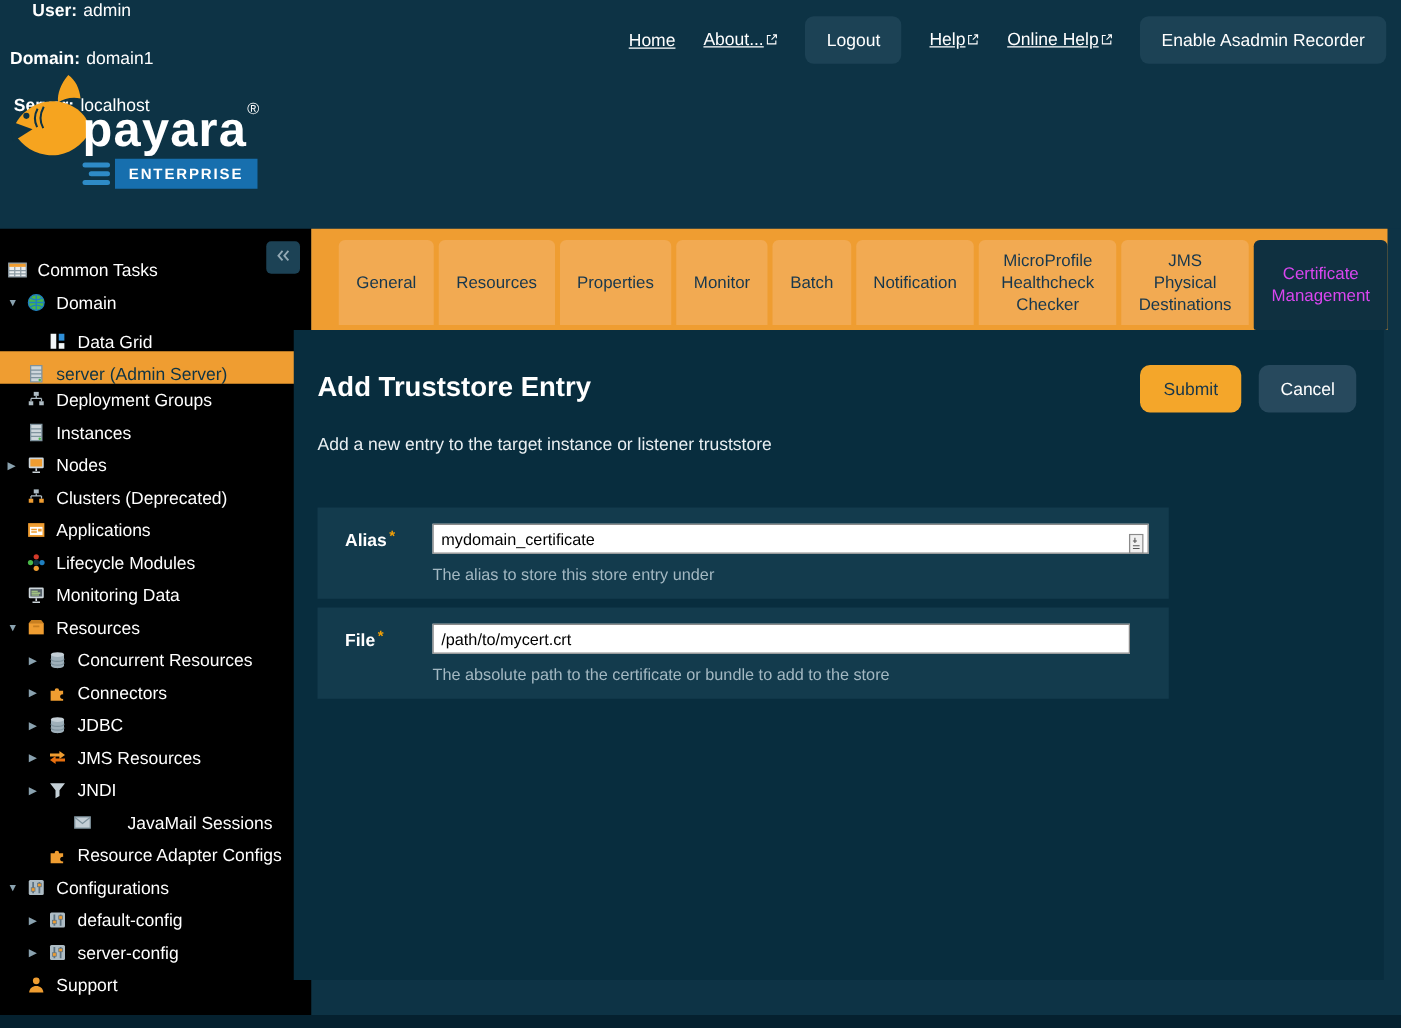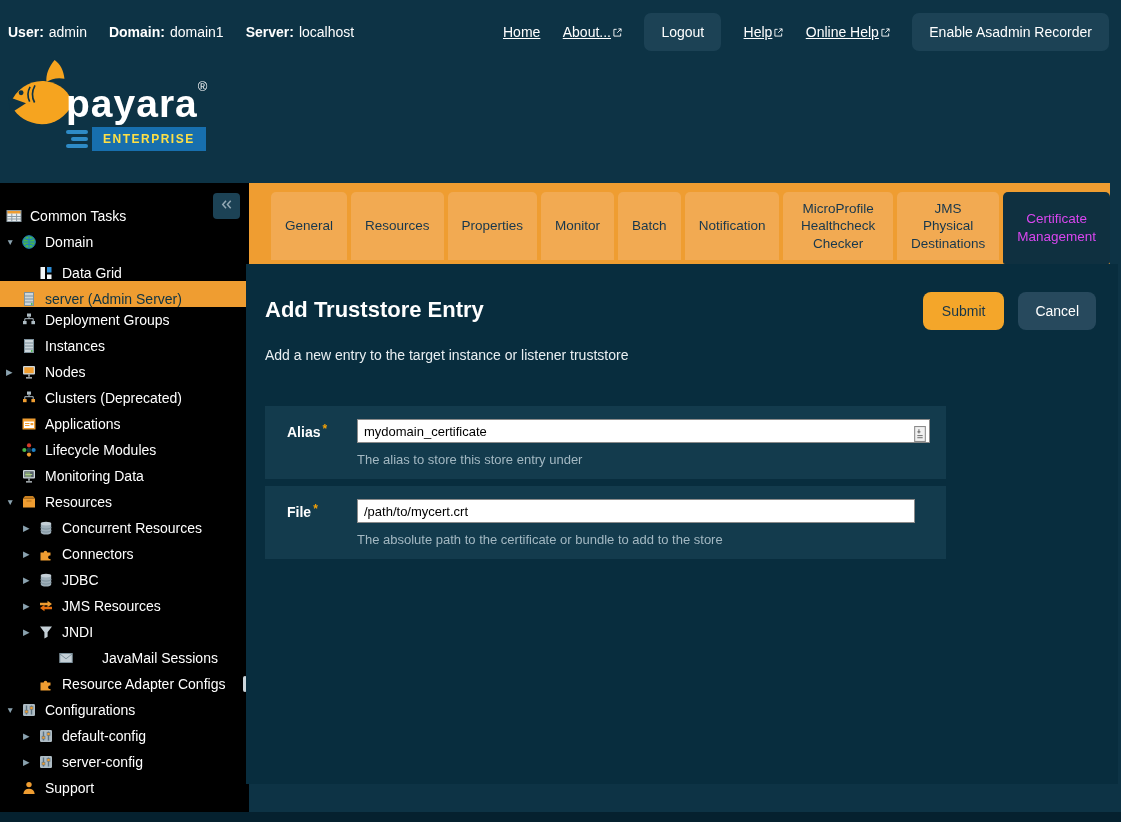--- a/index.html
+++ b/index.html
@@ -2,56 +2,56 @@
 <html><head>
 <meta charset="utf-8">
 <style>
   * { margin:0; padding:0; box-sizing:border-box; }
   html,body { background:#021824; }
   body { font-family:"Liberation Sans", sans-serif; }
   .app { position:relative; width:1121px; height:822px; overflow:hidden; background:#0d3345; }
 
   
   .topbar { position:absolute; left:0; top:0; width:1121px; height:183px; background:#0d3345; }
-  .info-row { position:absolute; left:8px; top:0; height:64px; display:flex; align-items:center; gap:22px; color:#fff; font-size:14px; }
+  .info-row { position:absolute; left:8px; top:0; height:64px; display:flex; align-items:center; gap:22px; color:#fff; font-size:14px;flex-direction:column; }
   .info-pair { white-space:nowrap; }
   .info-pair b { font-weight:bold; margin-right:5px; }
   .nav-row { position:absolute; left:503px; right:12px; top:0; height:64px; display:flex; align-items:center; justify-content:space-between; }
   .hlink { color:#fff; font-size:14px; text-decoration:underline; cursor:pointer; white-space:nowrap; }
   .ext { margin-left:2px; vertical-align:top; }
   .hbtn { background:#1c4255; color:#fff; font-size:14px; border:none; border-radius:7px; padding:11px 17px; cursor:pointer; white-space:nowrap; font-family:inherit; }
 
   
   .logo { position:absolute; left:6px; top:56px; width:250px; height:110px; }
   .logo-fish { position:absolute; left:2px; top:2px; }
   .logo-word { position:absolute; left:60px; top:23px; color:#fff; font-size:39px; font-weight:bold; letter-spacing:1px; }
   .logo-reg { font-size:13px; vertical-align:26px; font-weight:normal; }
   .logo-badge { position:absolute; left:60px; top:71px; display:flex; align-items:center; }
   .badge-bars { display:flex; flex-direction:column; gap:3px; margin-right:4px; }
   .badge-bars i { display:block; width:22px; height:4px; background:#2e8bc6; border-radius:2px; }
   .badge-bars i:nth-child(2){ width:17px; align-self:flex-end; }
-  .badge-box { background:#176fae; color:#fde047; font-size:12px; font-weight:bold; letter-spacing:1.5px; padding:5px 11px; }
+  .badge-box { background:#176fae; color:#ffffff; font-size:12px; font-weight:bold; letter-spacing:1.5px; padding:5px 11px; }
 
   
   .sidebar { position:absolute; left:0; top:183px; width:249px; height:629px; background:#000000; padding-top:20px; }
   .collapse-btn { position:absolute; top:10px; right:9px; width:27px; height:26px; background:#1c4255; border:none; border-radius:4px; display:flex; align-items:center; justify-content:center; cursor:pointer; }
   .tree-item { height:26px; display:flex; align-items:center; color:#fff; font-size:14px; cursor:pointer; white-space:nowrap; }
   .tree-item.selected { background:#ef9d31; color:#0d3345;align-items:flex-end; }
   .tw-arrow { width:15px; flex:0 0 15px; font-size:8.5px; color:#8aa2af; text-align:left; }
   .tw-icon { width:16px; height:16px; flex:0 0 16px; margin-right:8px; display:inline-flex; }
   .tw-icon svg { width:16px; height:16px; }
   .sb-thumb { position:absolute; right:1px; top:493px; width:4px; height:16px; background:#cdd6db; border-radius:2px; cursor:pointer; }
 
   
   .tabband { position:absolute; left:249px; top:183px; width:861px; height:81px; background:#ef9d31; display:flex; gap:4px; padding:9px 0 0 22px; }
   .tab { background:#f2aa52; color:#17374d; font-size:13.5px; border-radius:5px 5px 0 0; padding:0 14px; max-width:120px; display:flex; align-items:center; justify-content:center; text-align:center; line-height:1.3; margin-bottom:4px; cursor:pointer; }
   .tab.active { background:#0f3040; color:#d946ef; margin-bottom:0; border-radius:5px 5px 2px 2px; }
 
   
-  .content { position:absolute; left:246px; top:264px; width:872px; height:520px; background:#082d3e; padding:33px 0 0 19px; }
+  .content { position:absolute; left:235px; top:264px; width:872px; height:520px; background:#082d3e; padding:33px 0 0 19px; }
   .page-title { color:#fff; font-size:22px; font-weight:bold; }
   .page-sub { color:#e9eff2; font-size:14px; margin-top:24px; }
   .actions { position:absolute; top:28px; right:22px; display:flex; gap:14px; }
   .btn-submit { background:#f4a62a; color:#16364a; font-size:14px; border:none; border-radius:8px; padding:11px 19px; cursor:pointer; font-family:inherit; }
   .btn-cancel { background:#27495d; color:#fff; font-size:14px; border:none; border-radius:8px; padding:11px 17px; cursor:pointer; font-family:inherit; }
 
   .form { margin-top:43px; width:681px; }
   .frow { background:#133b4d; padding:13px 16px 12px 22px; display:grid; grid-template-columns:70px 1fr; margin-bottom:7px; }
   .flabel { color:#fff; font-size:14px; font-weight:bold; padding-top:3px; }
   .req { color:#f2a007; font-size:12px; vertical-align:4px; margin-left:2px; }

